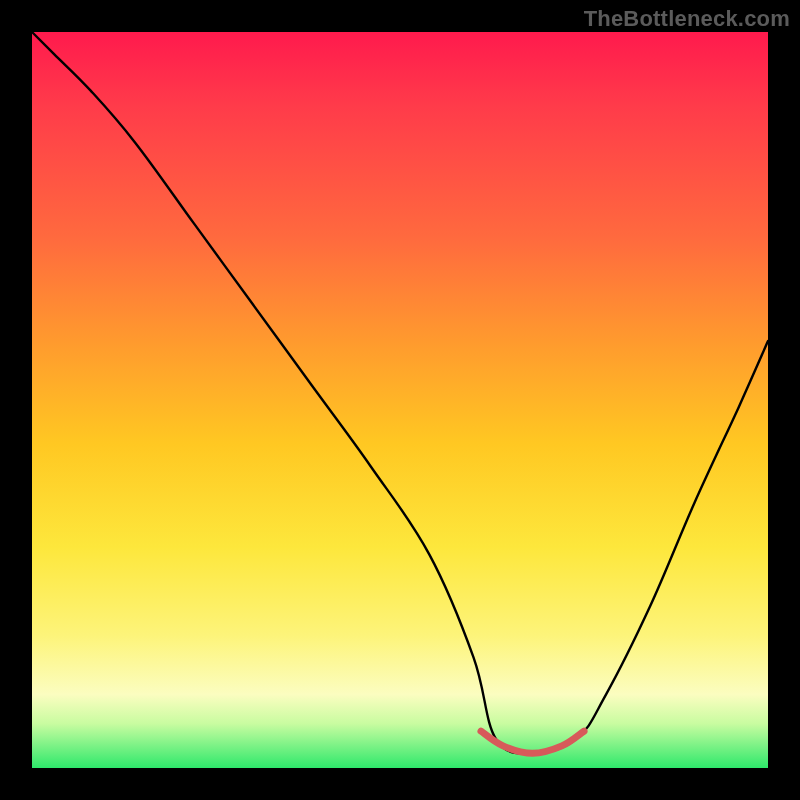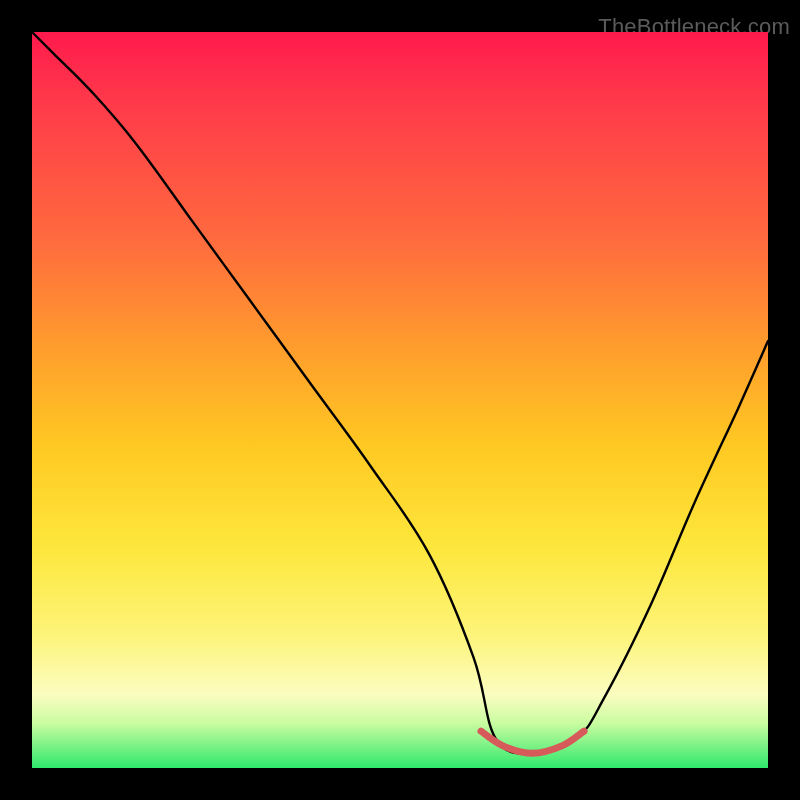--- a/index.html
+++ b/index.html
@@ -40,25 +40,25 @@
   svg.curve {
     position: absolute;
     left: 0;
     top: 0;
     width: 736px;
     height: 736px;
     overflow: visible;
   }
   .watermark {
     position: absolute;
-    top: 14px;
+    top: 6px;
     right: 10px;
     color: #5b5b5b;
     font-size: 22px;
-    font-weight: 400;
+    font-weight: 700;
     letter-spacing: 0.2px;
     user-select: none;
   }
 </style>
 </head>
 <body>
 
 <div class="frame">
 
   <div class="watermark">TheBottleneck.com</div>

